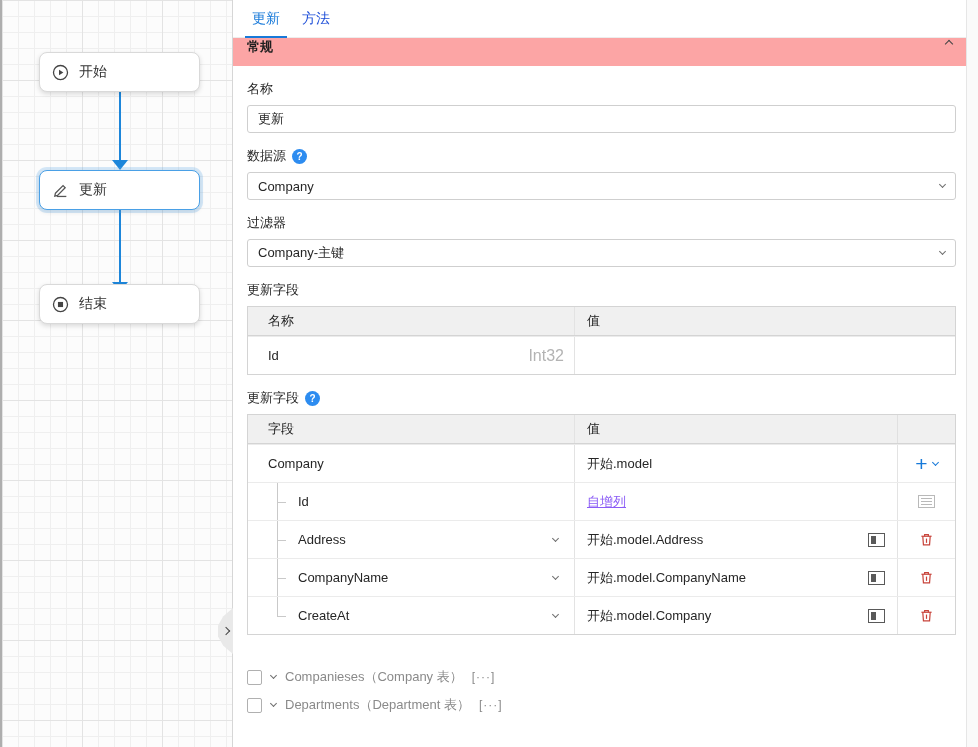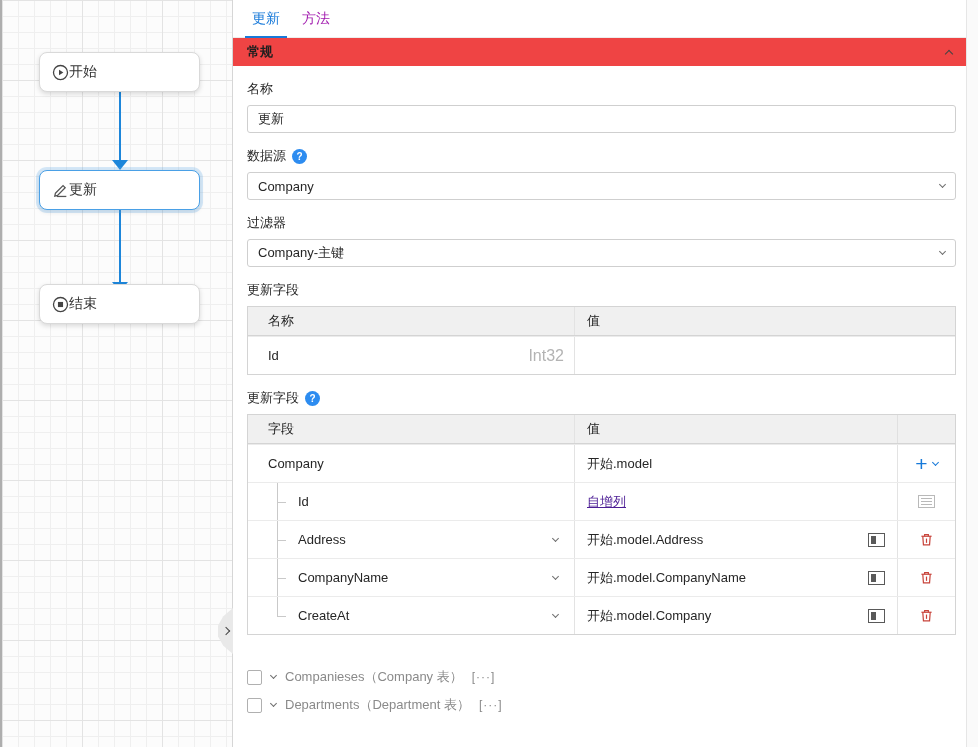--- a/index.html
+++ b/index.html
@@ -12,66 +12,66 @@
     background-image:
       linear-gradient(#e3e3e3 1px, transparent 1px),
       linear-gradient(90deg,#e3e3e3 1px, transparent 1px),
       linear-gradient(#efefef 1px, transparent 1px),
       linear-gradient(90deg,#efefef 1px, transparent 1px);
     background-size:80px 80px,80px 80px,16px 16px,16px 16px;
     border-left:2px solid #aeaeae;
     border-right:1px solid #d6d6d6;
   }
   .flow-node { position:absolute; left:37px; width:161px; height:40px; background:#fff;
-    border:1px solid #d9d9d9; border-radius:8px; display:flex; align-items:center; gap:0;
+    border:1px solid #d9d9d9; border-radius:8px; display:flex; align-items:center; gap:10px;
     padding:0 12px; box-shadow:0 2px 5px rgba(0,0,0,.14); cursor:pointer; }
   .flow-node .node-label { font-size:14px; color:#333; }
   .flow-node.selected { border:1px solid #4aa0e6; box-shadow:0 0 0 3px rgba(93,169,230,.25), 0 2px 5px rgba(0,0,0,.10); }
   .node-icon { width:17px; height:17px; display:inline-flex; }
   .edge { position:absolute; left:117px; width:2px; background:#1d86da; }
   .edge-head { position:absolute; left:110px; width:0; height:0; border-left:8px solid transparent; border-right:8px solid transparent; border-top:10px solid #1d86da; }
   .collapse-handle { position:absolute; right:-1px; top:608px; width:15px; height:46px; background:#e9e9e9;
     clip-path:polygon(100% 0,100% 100%,35% 82%,0 62%,0 38%,35% 18%); display:flex; align-items:center; justify-content:center; cursor:pointer; }
   .chev { display:inline-block; width:6px; height:6px; border-right:1.6px solid #444; border-bottom:1.6px solid #444; }
   .chev.right { transform:rotate(-45deg); margin-left:1px; }
   .chev.down  { transform:rotate(45deg); margin-top:-3px; }
   .chev.up    { transform:rotate(225deg); margin-top:3px; }
   .chev.small { width:5px; height:5px; }
   .chev.blue  { border-color:#1779d9; }
   .chev.gray  { border-color:#6e6e6e; }
 
   
   .panel { position:relative; flex:1; height:747px; background:#fff; overflow:hidden; }
   .tabbar { display:flex; align-items:flex-end; height:38px; padding-left:12px; border-bottom:1px solid #ededed; gap:8px; }
-  .tab { font-size:14px; padding:9px 7px; cursor:pointer; color:#a21caf; position:relative; }
+  .tab { font-size:14px; padding:9px 7px; cursor:pointer; color:#1d4ed8; position:relative; }
   .tab.active { color:#1779d9; }
   .tab.active::after { content:""; position:absolute; left:0; right:0; bottom:-1px; height:2px; background:#1779d9; }
   .content { width:733px; }
-  .sec-header { height:28px; background:#ef4444; display:flex; align-items:center; justify-content:space-between; padding:0 14px; cursor:pointer; }
+  .sec-header { height:28px; background:#fca5a5; display:flex; align-items:flex-start; justify-content:space-between; padding:0 14px; cursor:pointer; }
   .sec-header .sec-title { font-size:13px; font-weight:700; color:#1f1f1f; }
   .sec-body { padding:0 10px 0 14px; }
   .field-label { display:flex; align-items:center; gap:6px; margin:14px 0 7px; font-size:13px; color:#262626; }
   .help-icon { width:15px; height:15px; border-radius:50%; background:#2d8cf0; color:#fff; font-size:10px; font-weight:700; display:inline-flex; align-items:center; justify-content:center; cursor:pointer; }
   .text-input { width:100%; height:28px; border:1px solid #cfcfcf; border-radius:3px; padding:0 10px; font-size:13px; font-family:inherit; color:#262626; background:#fff; }
   .select { height:28px; border:1px solid #cfcfcf; border-radius:3px; display:flex; align-items:center; justify-content:space-between; padding:0 10px; font-size:13px; cursor:pointer; background:#fff; }
 
   
   .tbl { border:1px solid #d4d4d4; font-size:13px; }
   .tr { display:flex; align-items:stretch; border-top:1px solid #ebebeb; background:#fff; }
   .tr:first-child { border-top:none; }
   .tr.th { background:#f0f0f0; border-bottom:1px solid #d4d4d4; }
   .tr.th .td { height:28px; color:#262626; }
   .td { display:flex; align-items:center; height:37px; }
   .td.c1 { width:327px; border-right:1px solid #e3e3e3; padding:0 10px 0 20px; position:relative; }
   .td.c2 { flex:1; padding:0 12px; }
   .td.act { width:58px; border-left:1px solid #e3e3e3; justify-content:center; gap:8px; }
   .tr.th .td.act { border-left:1px solid #e0e0e0; }
   .td .grow { flex:1; }
   .type-tag { color:#b3b3b3; font-size:16px; }
-  .placeholder { color:#4c1d95;text-decoration:underline; }
+  .placeholder { color:#8b5cf6;text-decoration:underline; }
   .fieldrow-chev { margin-left:auto; margin-right:6px; }
 
   
   .td.c1.child { padding-left:50px; }
   .td.c1.child::before { content:""; position:absolute; left:29px; top:0; bottom:0; width:1px; background:#c9c9c9; }
   .td.c1.child.last::before { bottom:50%; }
   .td.c1.child::after { content:""; position:absolute; left:29px; width:9px; height:1px; top:50%; background:#c9c9c9; }
 
   
   .bind-icon { position:relative; width:17px; height:14px; border:1px solid #595959; display:inline-block; background:#fff; cursor:pointer; }

